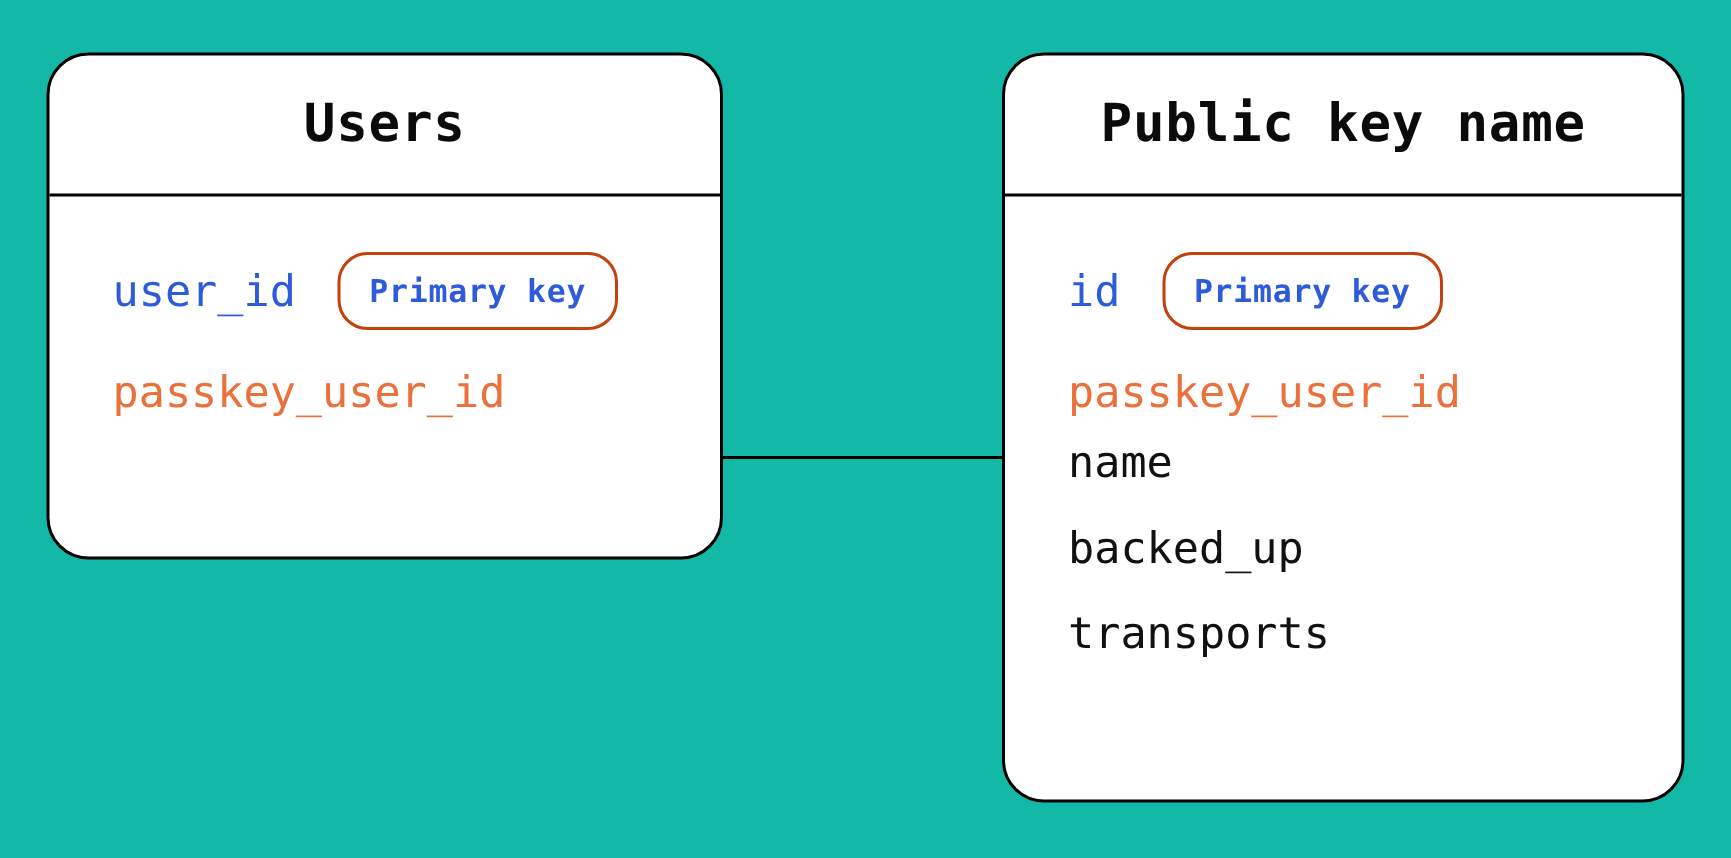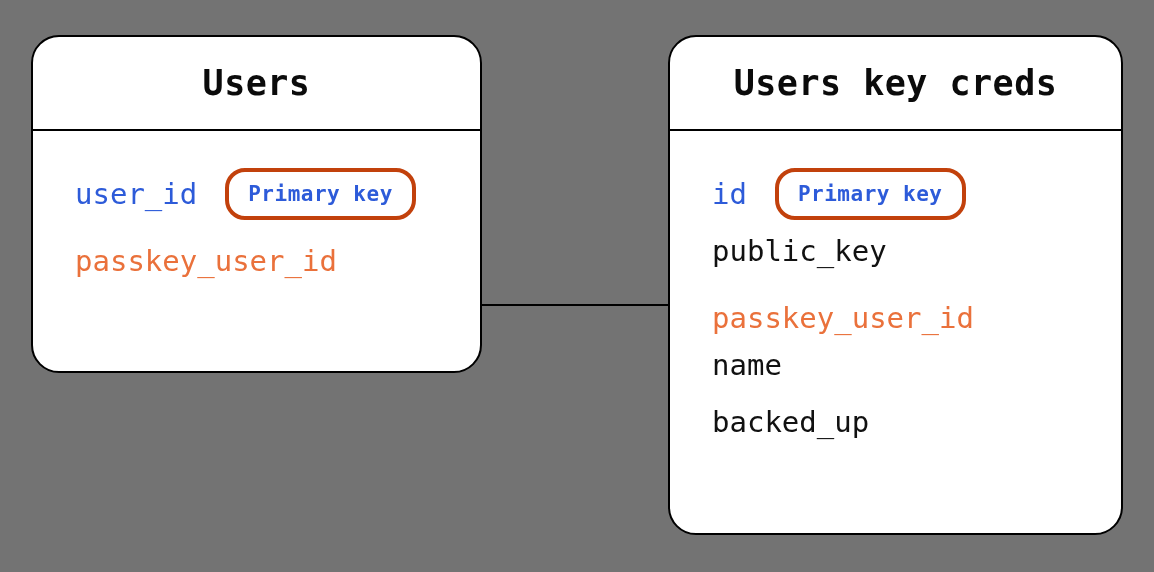--- a/index.html
+++ b/index.html
@@ -8,21 +8,21 @@
     background: #ffffff;
     width: 1154px;
     height: 572px;
     overflow: hidden;
     font-family: "DejaVu Sans Mono", "Liberation Mono", monospace;
   }
   .canvas {
     position: relative;
     width: 1154px;
     height: 572px;
-    background: #737373;
+    background: #14b8a6;
   }
   .connector {
     position: absolute;
     top: 304px;
     left: 481px;
     width: 188px;
     height: 0;
     border-top: 2px solid #000000;
     z-index: 0;
   }
@@ -69,21 +69,21 @@
   }
   .field-normal  { color: #111111; }
   .field-primary { color: #2d5bd9; }
   .field-foreign { color: #ea713b; margin-top: 20px; }
   .pill {
     display: inline-flex;
     align-items: center;
     margin-left: 28px;
     height: 52px;
     padding: 0 19px;
-    border: 4px solid #c2410c;
+    border: 2px solid #c2410c;
     border-radius: 20px;
     color: #2d5bd9;
     font-size: 21px;
     font-weight: bold;
     box-sizing: border-box;
     letter-spacing: 0.5px;
   }
 </style>
 </head>
 <body>
@@ -99,34 +99,34 @@
           <span class="field-primary">user_id</span>
           <span class="pill">Primary key</span>
         </div>
         <div class="field-row">
           <span class="field-foreign">passkey_user_id</span>
         </div>
       </div>
   </div>
 
   <div class="table-box table-creds">
-    <div class="table-header">Users key creds</div>
+    <div class="table-header">Public key name</div>
     <div class="table-body">
         <div class="field-row">
           <span class="field-primary">id</span>
           <span class="pill">Primary key</span>
-        </div>
-        <div class="field-row">
-          <span class="field-normal">public_key</span>
         </div>
         <div class="field-row">
           <span class="field-foreign">passkey_user_id</span>
         </div>
         <div class="field-row">
           <span class="field-normal">name</span>
         </div>
         <div class="field-row">
           <span class="field-normal">backed_up</span>
         </div>
+        <div class="field-row">
+          <span class="field-normal">transports</span>
+        </div>
       </div>
   </div>
 
 </div>
 
 </body></html>

